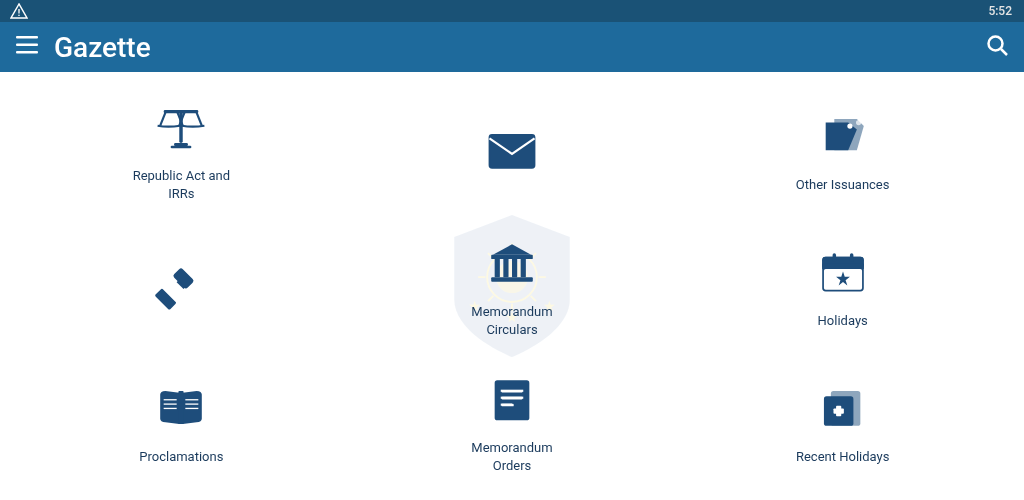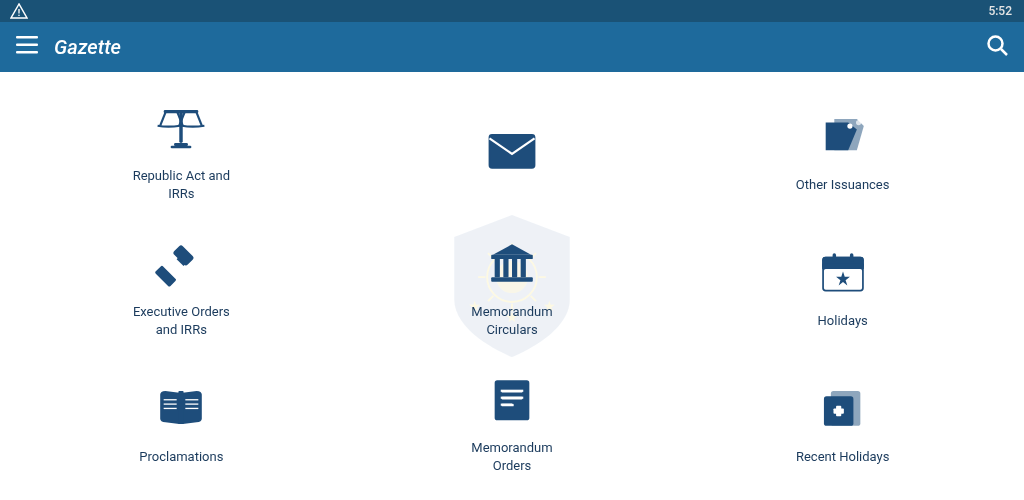--- a/index.html
+++ b/index.html
@@ -43,23 +43,22 @@
       align-items: center;
       gap: 16px;
     }
     .hamburger-icon {
       color: #fff;
       font-size: 20px;
       cursor: pointer;
     }
     .header-title {
       color: #fff;
-      font-size: 20px;
+      font-size: 28px;
       font-weight: 500;
-      font-style: italic;
     }
     .search-icon {
       color: #fff;
       font-size: 20px;
       cursor: pointer;
     }
 
     
     .main-content {
       width: 100%;
@@ -251,21 +250,20 @@
 
     <div class="grid-item">
       <div class="icon-container">
         <svg class="icon-svg" viewBox="0 0 60 55" fill="#1e4d7b">
 
           <rect x="30" y="6" width="22" height="14" rx="3" transform="rotate(45 30 6)"></rect>
           <rect x="8" y="30" width="24" height="12" rx="2" transform="rotate(45 8 30)"></rect>
           <line x1="26" y1="22" x2="34" y2="30" stroke="#1e4d7b" stroke-width="3"></line>
         </svg>
       </div>
-      <span class="item-label">Executive Orders<br>and IRRs</span>
     </div>
 
     <div class="grid-item">
       <div class="icon-container">
         <svg class="icon-svg" viewBox="0 0 60 55" fill="none">
 
           <rect x="6" y="44" width="48" height="5" rx="1" fill="#1e4d7b"></rect>
 
           <rect x="10" y="22" width="6" height="22" rx="1" fill="#1e4d7b"></rect>
           <rect x="20" y="22" width="6" height="22" rx="1" fill="#1e4d7b"></rect>

